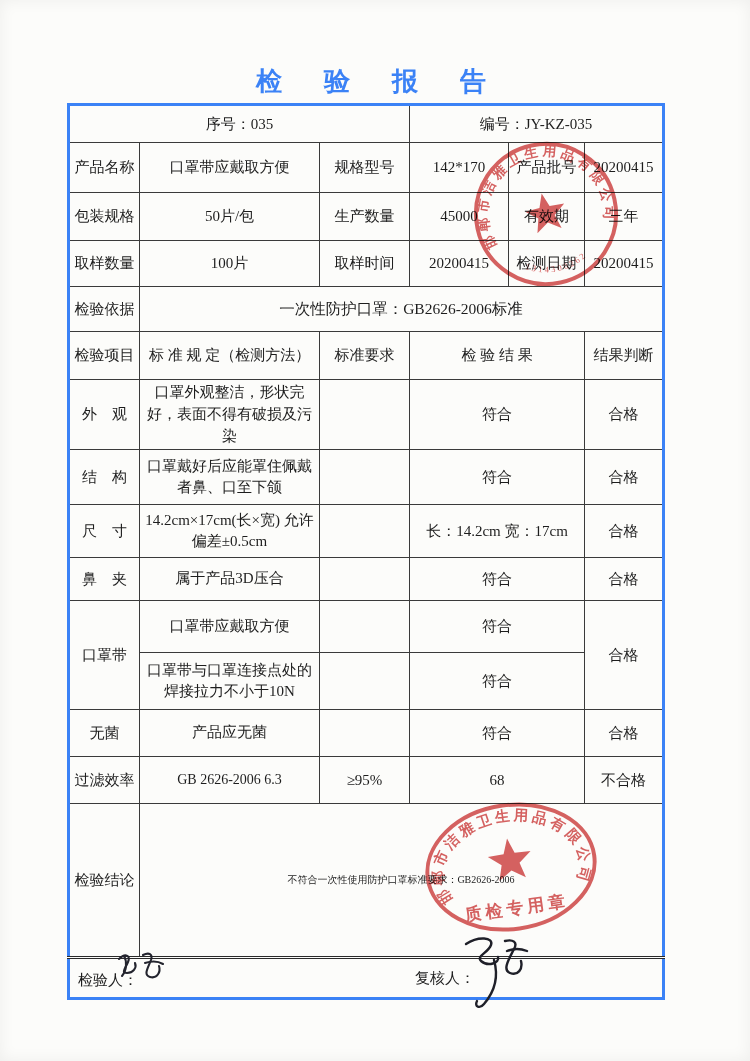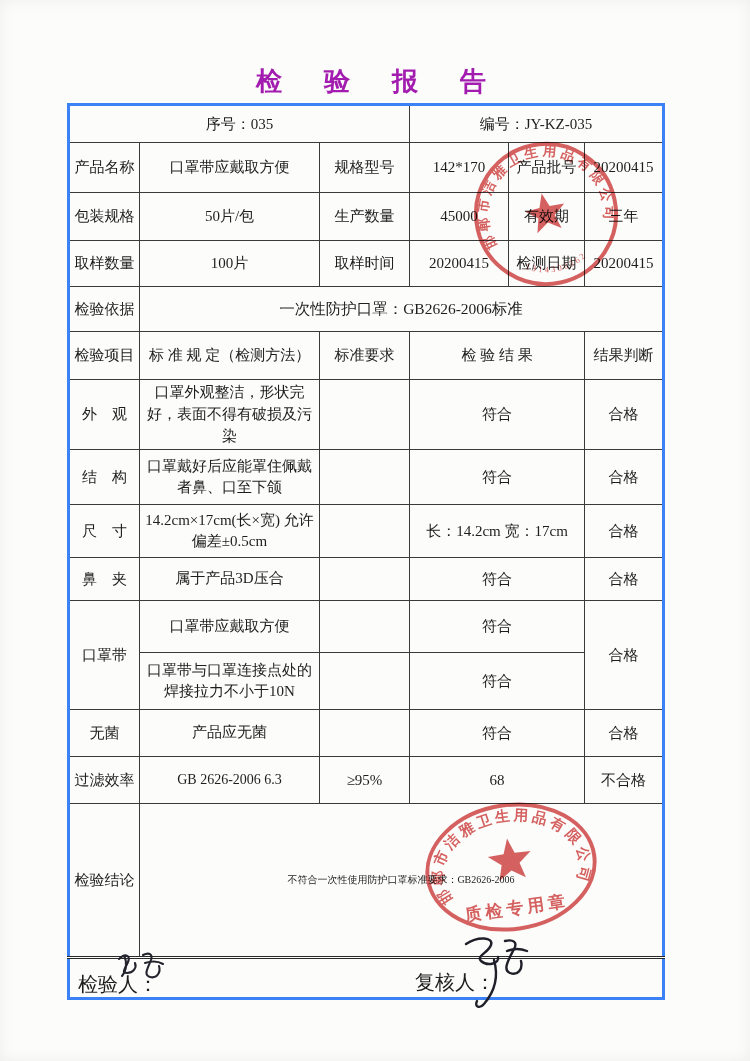--- a/index.html
+++ b/index.html
@@ -1,30 +1,30 @@
 <!DOCTYPE html>
 <html><head>
 <meta charset="utf-8">
 <style>
   html,body{margin:0;padding:0;background:#f2f2ef;}
   .page{position:relative;width:750px;height:1061px;background:#fcfcfa;
         box-shadow:inset 0 0 16px rgba(0,0,0,.06);
         font-family:"Liberation Serif","DejaVu Serif",serif;color:#1d1d1d;overflow:hidden;}
   .title{position:absolute;top:64px;left:0;width:750px;margin:0;text-align:center;
-         font-size:26px;font-weight:bold;letter-spacing:8px;color:#a21caf;}
+         font-size:26px;font-weight:bold;letter-spacing:8px;color:#3b82f6;}
   table.report{position:absolute;left:67px;top:103px;width:595px;border-collapse:collapse;
          table-layout:fixed;border:3px solid #3b82f6;}
   table.report td{border:1.5px solid #3a3a3a;text-align:center;vertical-align:middle;
          font-size:15px;padding:2px 4px;overflow:visible;}
   td.tl{text-align:left;padding-left:10px;font-size:17px;}
   td.lab{font-size:16px;margin-left:37px;}
   td.spec{font-size:14px;line-height:1.45;}
   td.res{font-size:15px;}
   td.judge{font-size:16px;}
-  tr.sigrow td{border-top:3px double #2a2a2a;position:relative;font-size:20px;padding-left:44px;}
+  tr.sigrow td{border-top:3px double #2a2a2a;position:relative;font-size:15px;padding-left:44px;}
   .sig-label-inspector{position:absolute;left:8px;top:12px;}
   .sig-label-reviewer{position:absolute;left:345px;top:10px;}
   .stamp{position:absolute;mix-blend-mode:multiply;opacity:.85;pointer-events:none;}
   .signature{position:absolute;pointer-events:none;}
   .stamp text{font-family:"Liberation Serif","DejaVu Serif",serif;}
 </style>
 </head>
 <body>
 
 <div class="page">

